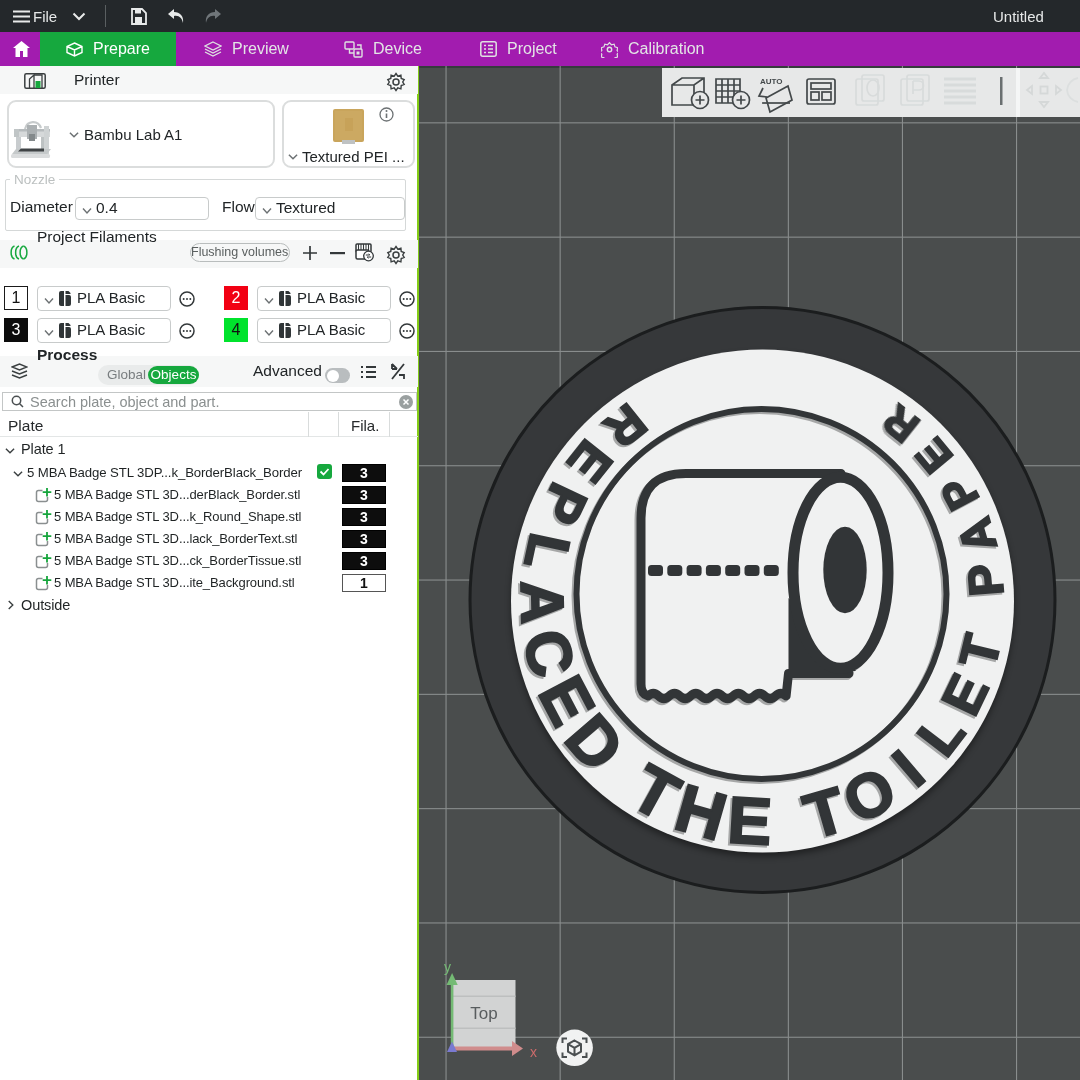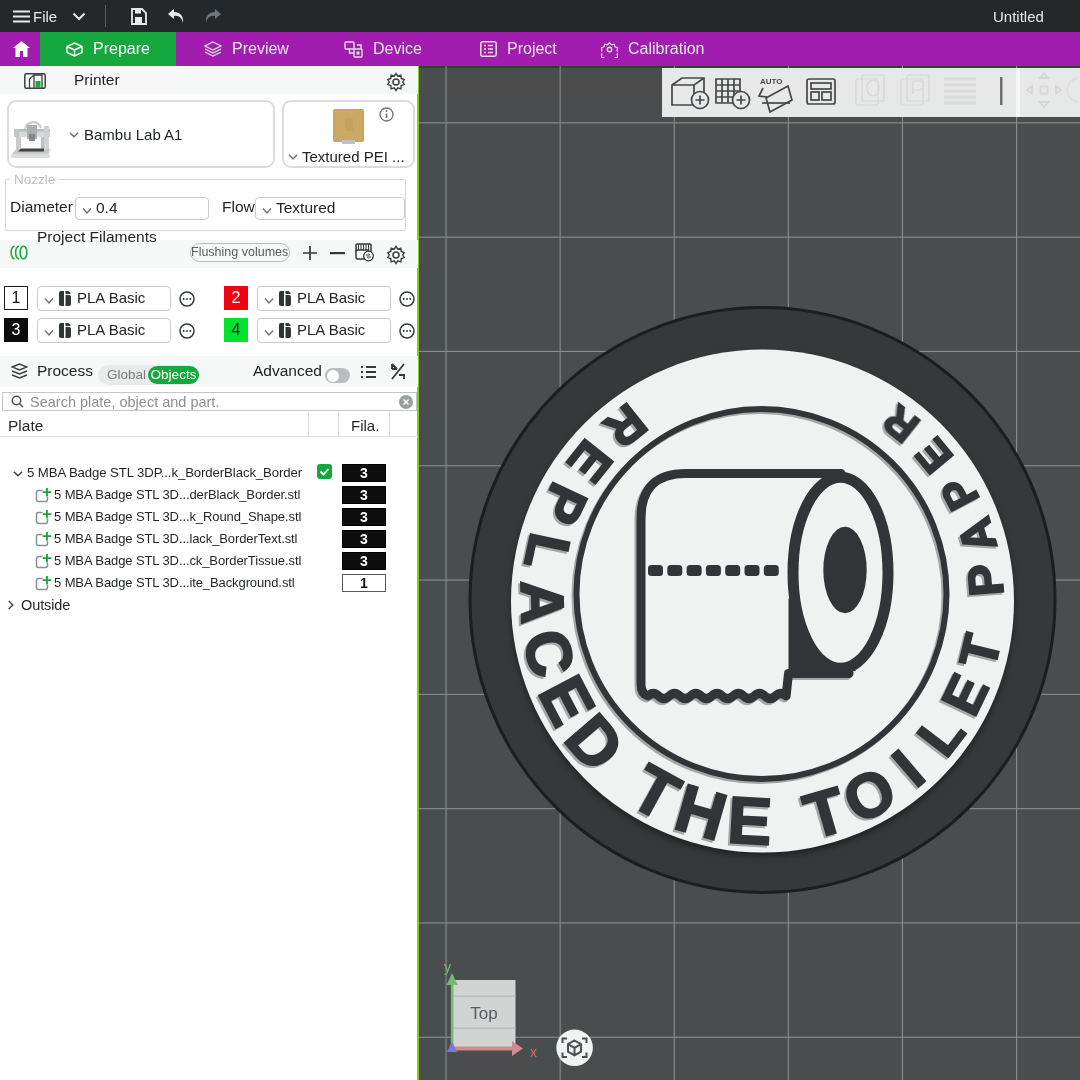--- a/index.html
+++ b/index.html
@@ -372,21 +372,21 @@
       <circle cx="11.3" cy="8" r="1" fill="#33383a"></circle>
     </svg>
 <div class="sechead" style="top:290px;height:31px"></div>
 <svg class="abs" style="left:11px;top:297px" width="17" height="16" viewBox="0 0 17 16">
 <g stroke="#3a3f40" stroke-width="1.4" fill="none">
 <path d="M1 4 L8.5 1 L16 4 L8.5 7 z"></path>
 <path d="M1 8 L8.5 11 L16 8"></path>
 <path d="M1 12 L8.5 15 L16 12"></path>
       </g>
     </svg>
-<span class="lbl" style="left:37px;top:296px;font-weight:400">Process</span>
+<span class="lbl" style="left:37px;top:280px;font-weight:700">Process</span>
 <div class="abs" style="left:98px;top:299px;width:101px;height:20px;background:#e9ebeb;border-radius:10px"></div>
 <span class="abs" style="left:107px;top:301px;font-size:13.5px;color:#787d7f">Global</span>
 <div class="abs" style="left:148px;top:300px;width:51px;height:18px;background:#16a83e;border-radius:9px;color:#fff;font-size:13.5px;text-align:center;line-height:17px">Objects</div>
 <span class="lbl" style="left:253px;top:296px">Advanced</span>
 <div class="abs" style="left:325px;top:302px;width:25px;height:15px;background:#b9bdbf;border-radius:8px"></div>
 <div class="abs" style="left:326.5px;top:303.5px;width:12px;height:12px;background:#fff;border-radius:6px"></div>
 <svg class="abs" style="left:361px;top:299px" width="15" height="14" viewBox="0 0 15 14">
 <path d="M0 2 h2 M5 2 h10 M0 7 h2 M5 7 h10 M0 12 h2 M5 12 h10" stroke="#33383a" stroke-width="1.8"></path>
     </svg>
 <svg class="abs" style="left:390px;top:297px" width="16" height="17" viewBox="0 0 16 17">
@@ -404,20 +404,26 @@
 <circle cx="7" cy="7" r="7" fill="#9aa0a0"></circle>
 <path d="M4.5 4.5 l5 5 M9.5 4.5 l-5 5" stroke="#fff" stroke-width="1.5"></path>
     </svg>
 <div class="abs" style="left:0px;top:346px;width:418px;height:25px;border-bottom:1px solid #e3e6e6"></div>
 <span class="abs" style="left:8px;top:351px;font-size:15.5px;color:#26292b">Plate</span>
 <div class="abs" style="left:308px;top:346px;width:1px;height:25px;background:#d9dcdc"></div>
 <div class="abs" style="left:338px;top:346px;width:1px;height:25px;background:#d9dcdc"></div>
 <div class="abs" style="left:389px;top:346px;width:1px;height:25px;background:#d9dcdc"></div>
 <span class="abs" style="left:351px;top:351px;font-size:15px;color:#26292b">Fila.</span>
 
+<div class="trow" style="top:373px">
+ <svg class="chev" style="left:5px;top:7px" width="11" height="7" viewBox="0 0 11 7">
+  <path d="M1 1 l4.5 4.5 L10 1" stroke="#3a3f40" stroke-width="1.5" fill="none"></path>
+      </svg>
+ <span class="tname" style="left:21px;font-size:14.5px;top:2px">Plate 1</span>
+</div>
 <div class="trow" style="top:396px">
  <svg class="chev" style="left:13px;top:7px" width="11" height="7" viewBox="0 0 11 7">
   <path d="M1 1 l4.5 4.5 L10 1" stroke="#3a3f40" stroke-width="1.5" fill="none"></path>
       </svg>
  <span class="tname" style="left:27px;font-size:13.2px">5 MBA Badge STL 3DP...k_BorderBlack_Border</span>
 </div>
 <svg class="abs" style="left:317px;top:398px" width="15" height="15" viewBox="0 0 15 15">
  <rect width="15" height="15" rx="3" fill="#16a83e"></rect>
  <path d="M3.5 7.5 l3 3 L11.5 5" stroke="#fff" stroke-width="1.8" fill="none"></path>
     </svg>

